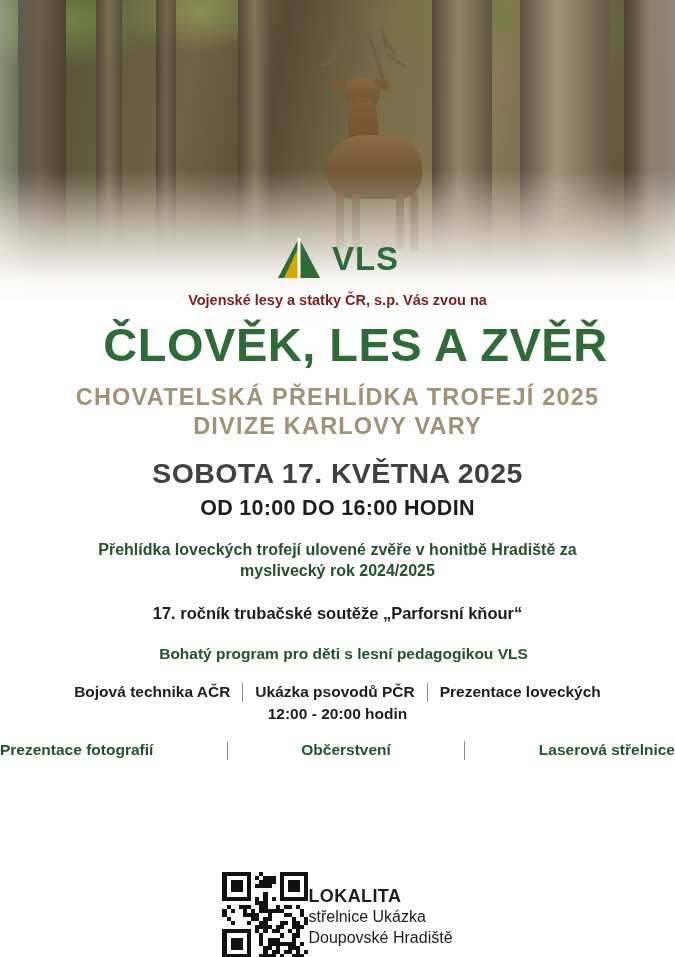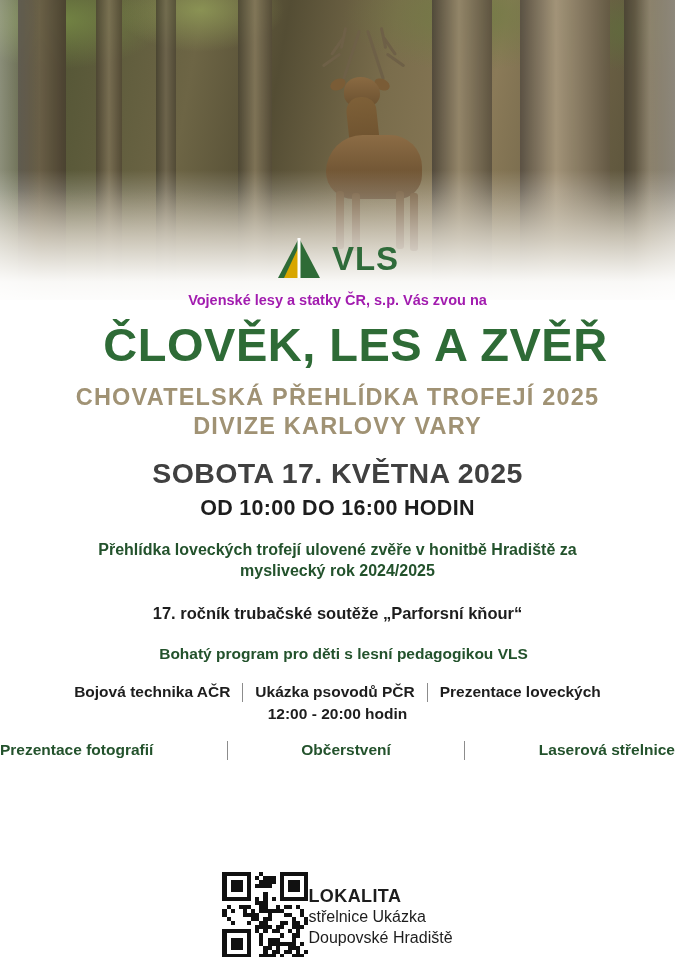--- a/index.html
+++ b/index.html
@@ -142,21 +142,21 @@
     font-size: 33px;
     font-weight: bold;
     color: #2f6b3a;
     letter-spacing: 1px;
     line-height: 1;
   }
   .invite {
     margin-top: 8px;
     font-size: 14.5px;
     font-weight: bold;
-    color: #a21caf;
+    color: #7f1d1d;
   }
   .title {
     margin-top: 12px;
     font-size: 47px;
     font-weight: bold;
     color: #2e6b36;
     letter-spacing: 0.5px;
     line-height: 1.05;
     padding-left: 36px;
   }

